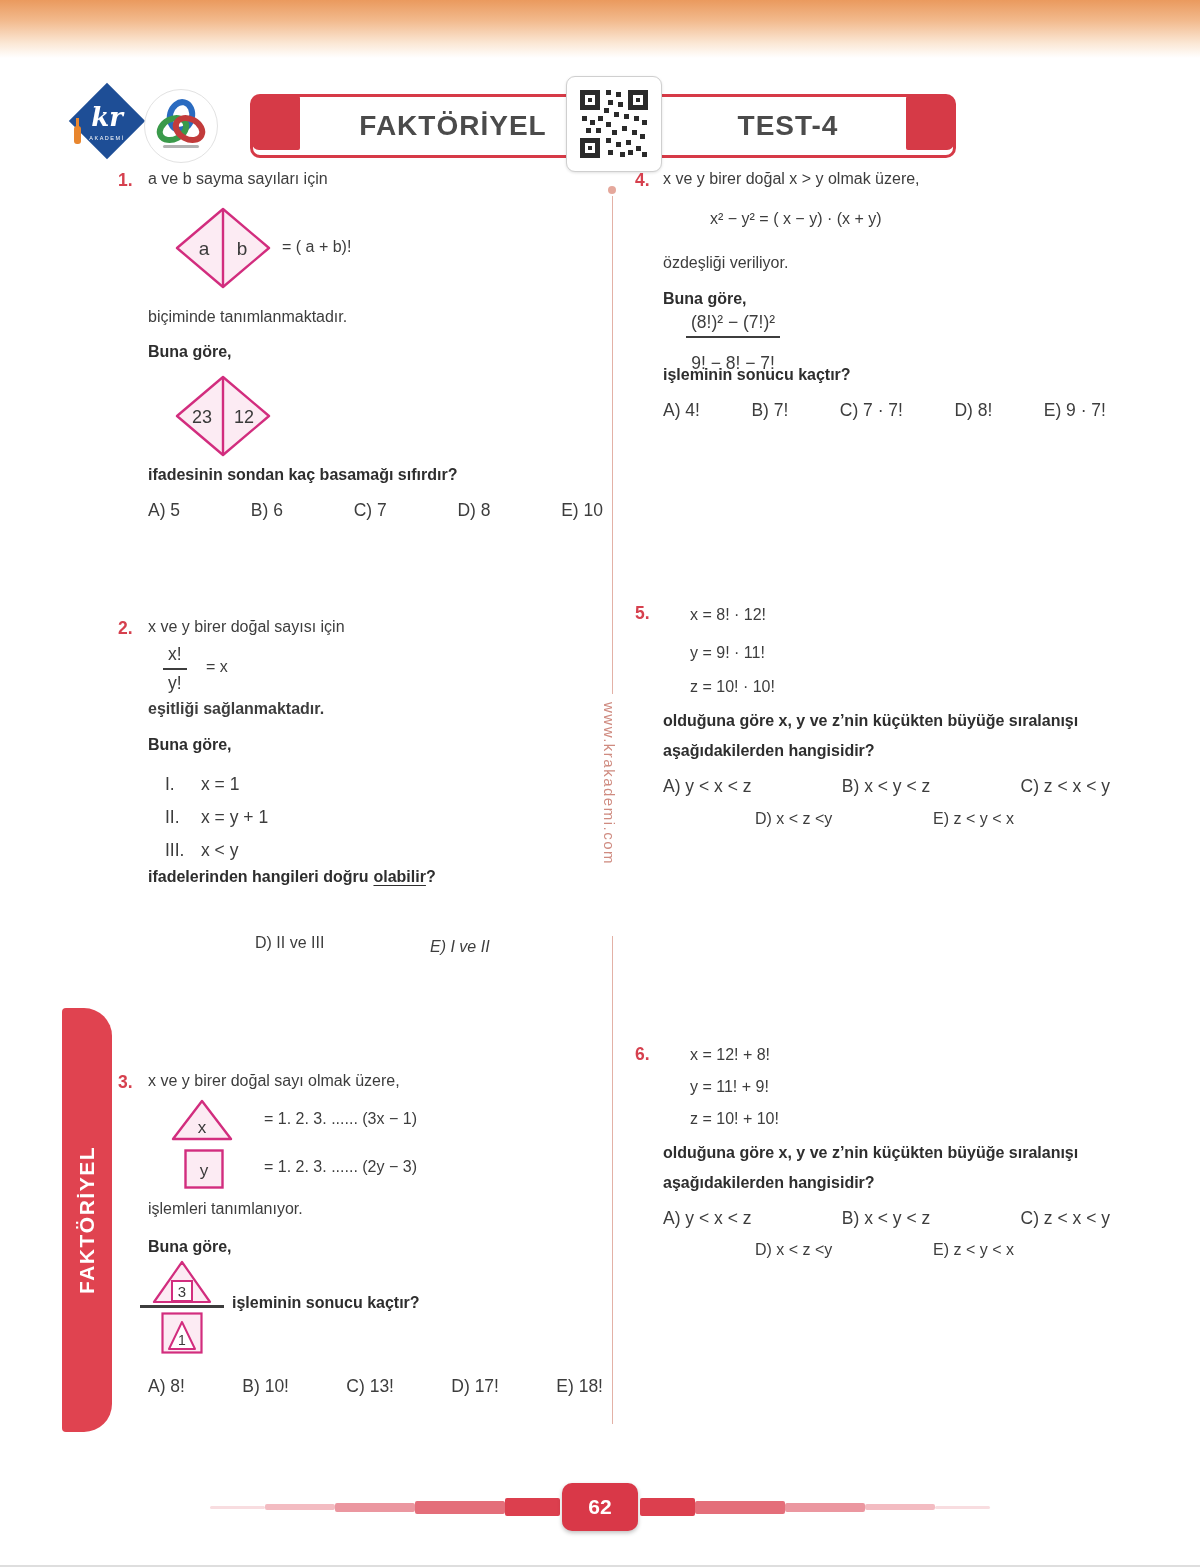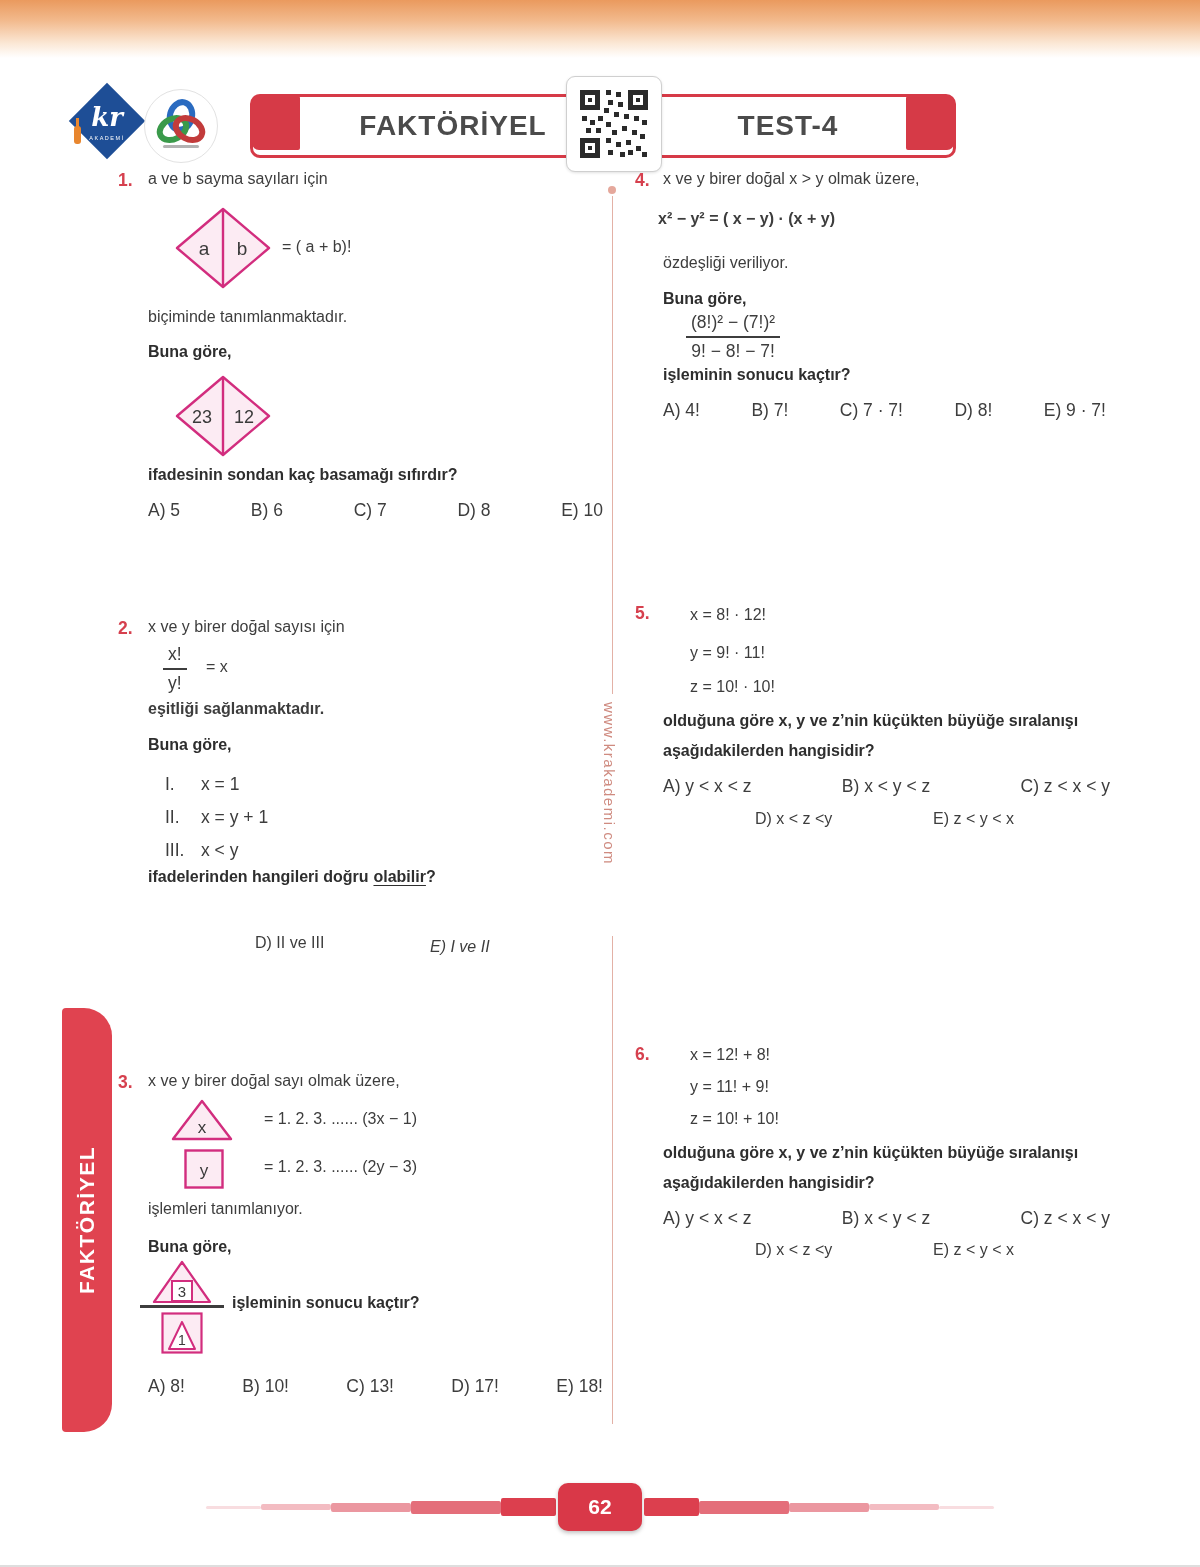--- a/index.html
+++ b/index.html
@@ -81,21 +81,21 @@
   .roman .rn { display:inline-block; width:36px; }
 
   svg text { font-family:"Liberation Sans", sans-serif; fill:#3a3a3a; text-anchor:middle; }
 
   
   .answers-row { position:absolute; left:112px; top:1452px; width:996px;
     display:flex; justify-content:space-between; font-size:13.5px; color:#9a9a9a; }
   .progress { position:absolute; left:0; top:1472px; width:1200px; height:70px;
     display:flex; align-items:center; justify-content:center; }
   .seg { border-radius:2px; }
-  .badge { width:84px; height:48px; margin:0 2px; background:#d93848; border-radius:10px;
+  .badge { width:76px; height:48px; margin:0 2px; background:#d93848; border-radius:10px;
     box-shadow:0 2px 4px rgba(0,0,0,.25); display:flex; align-items:center; justify-content:center;
     color:#fff; font-weight:700; font-size:21px; }
 </style>
 </head>
 <body>
 
 <div class="page">
 
   <div class="top-band"></div>
 
@@ -267,25 +267,25 @@
   <div class="opt-row" style="left:148px; top:1376px; width:455px;">
     <span class="opt">A) 8!</span>
     <span class="opt">B) 10!</span>
     <span class="opt">C) 13!</span>
     <span class="opt">D) 17!</span>
     <span class="opt">E) 18!</span>
   </div>
 
   <div class="qnum" style="left:635px; top:170px;">4.</div>
   <div class="t" style="left:663px; top:170px;">x ve y birer doğal x &gt; y olmak üzere,</div>
-  <div class="t" style="left:658px; top:210px;font-weight:bold;">x² − y² = ( x − y) · (x + y)</div>
+  <div class="t" style="left:710px; top:210px;">x² − y² = ( x − y) · (x + y)</div>
   <div class="t" style="left:663px; top:254px;">özdeşliği veriliyor.</div>
   <div class="t bold" style="left:663px; top:290px;">Buna göre,</div>
 
-  <span class="frac" style="left:686px; top:312px;">
+  <span class="frac" style="left:686px; top:312px;gap:12px;">
     <span class="num">(8!)² − (7!)²</span>
     <span class="den">9! − 8! − 7!</span>
   </span>
 
   <div class="t bold" style="left:663px; top:366px;">işleminin sonucu kaçtır?</div>
   <div class="opt-row" style="left:663px; top:400px; width:443px;">
     <span class="opt">A) 4!</span>
     <span class="opt">B) 7!</span>
     <span class="opt">C) 7 · 7!</span>
     <span class="opt">D) 8!</span>

